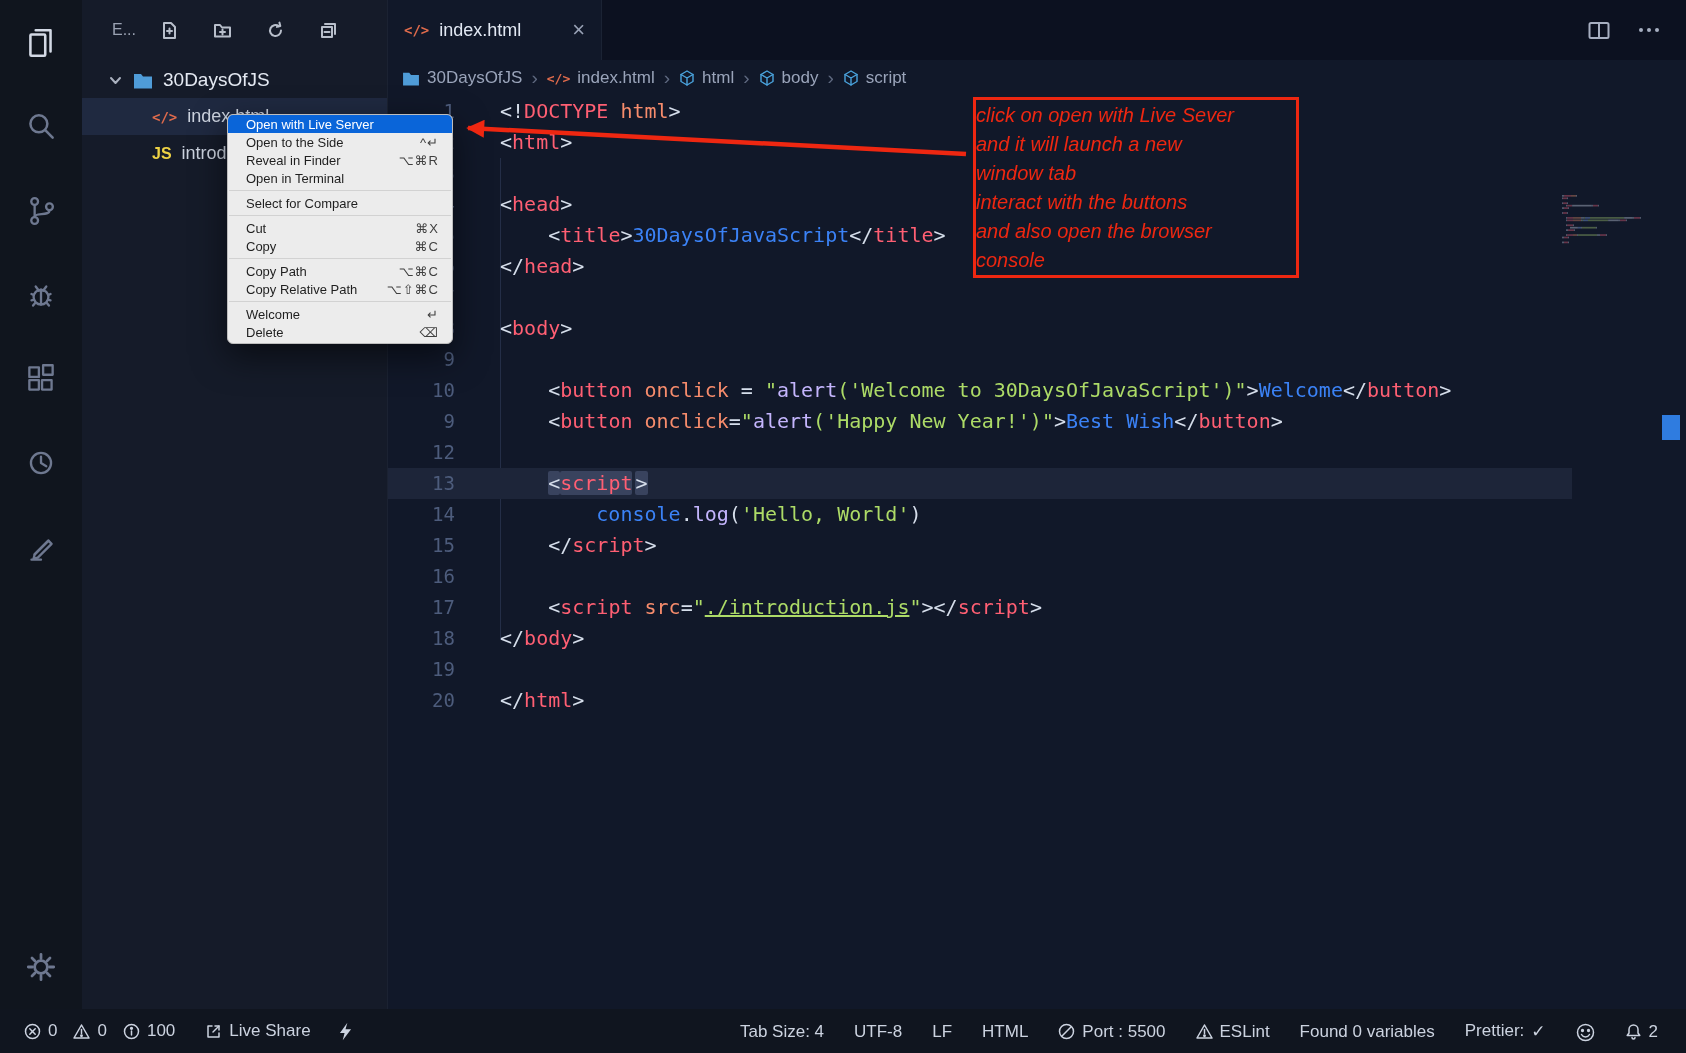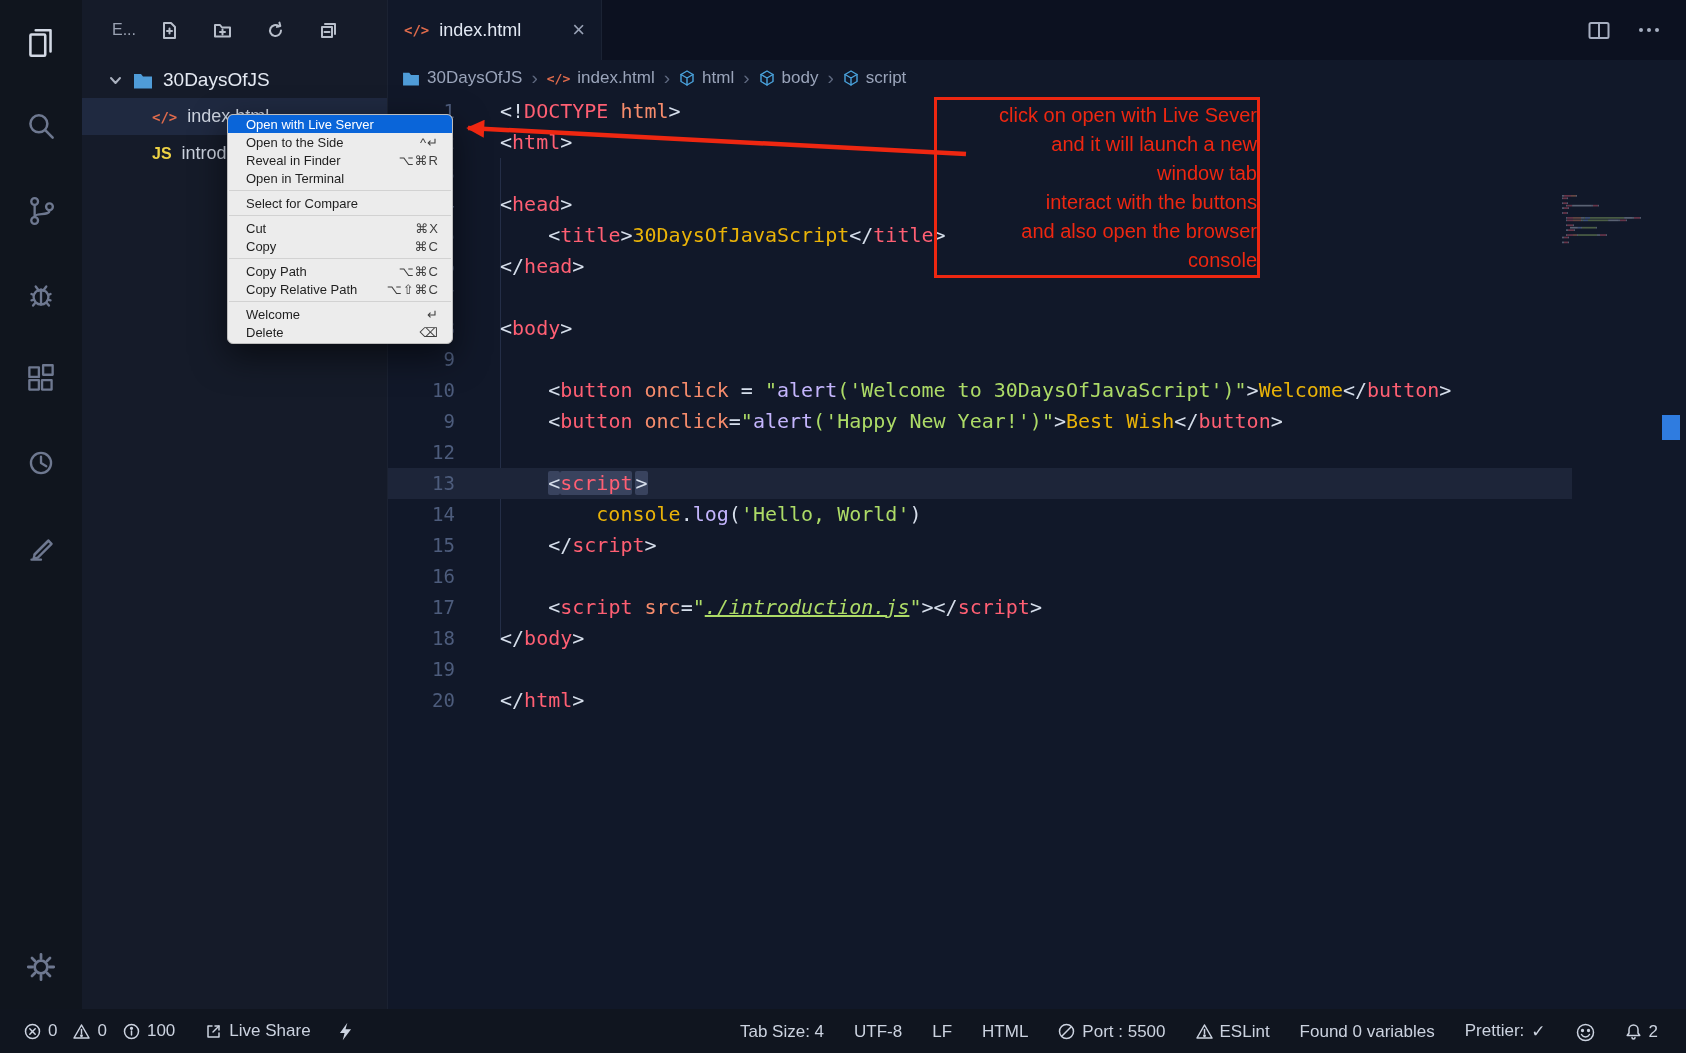--- a/index.html
+++ b/index.html
@@ -71,23 +71,23 @@
   #code-lines { position:absolute; left:0; top:0; width:1184px; }
   .cl { display:flex; height:31px; line-height:31px; font-family:"DejaVu Sans Mono",monospace; font-size:20px; }
   .cl.active { background:#1d2539; }
   .ln { flex:none; width:67px; text-align:right; color:#4d5c7c; font-size:19px; }
   .ct { white-space:pre; padding-left:45px; color:#d6deeb;text-align:right; }
   .tk-p { color:#d6deeb; }
   .tk-t { color:#ff5f73; }
   .tk-a { color:#f78c6c; }
   .tk-s { color:#addb67; }
   .tk-f { color:#c4b5fd; }
-  .tk-x { color:#eab308;margin-top:30px; }
+  .tk-x { color:#3b82f6;margin-top:30px; }
   .tk-w { color:#d6deeb; }
-  .tk-u { color:#addb67; text-decoration:underline;font-style:italic; }
+  .tk-u { color:#addb67; text-decoration:underline; }
   .hl  { background:#39435e; border-radius:2px; }
   .hl2 { background:#39435e; border-radius:2px; margin-left:3px; }
 
   #minimap { position:absolute; left:1172px; top:97px; width:104px; height:52px; opacity:.8; }
   #ov-marker { position:absolute; left:1274px; top:319px; width:18px; height:25px; background:#2f7ce0; }
 
   
   #statusbar {
     position:absolute; left:0; right:0; bottom:0; height:44px; background:#10151f;
     display:flex; align-items:center; font-size:17px; color:#ccd3e0; z-index:20;
@@ -105,24 +105,24 @@
     z-index:40; font-size:13px; color:#1f1f1f; overflow:hidden; padding-bottom:2px;
   }
   .menu-item { display:flex; height:18px; align-items:center; padding:1px 13px 0 18px; }
   .menu-item.active { background:#0a65d9; color:#ffffff; }
   .mi-short { margin-left:auto; color:#3f3f3f; letter-spacing:1px; }
   .menu-item.active .mi-short { color:#eaf2ff; }
   .menu-sep { height:1px; background:#d2d2d2; margin:3px 1px; }
 
   
   #annotation {
-    position:absolute; left:934px; top:97px; width:326px; height:181px;
+    position:absolute; left:973px; top:97px; width:326px; height:181px;
     border:3px solid #ee2711; z-index:30; display:flex; flex-direction:column;
-    justify-content:center; text-align:right; color:#f2270e;
-    font-size:20px; line-height:29px; font-weight:500;
+    justify-content:center; text-align:left; color:#f2270e;
+    font-size:20px; line-height:29px; font-weight:500;font-style:italic;
   }
   #arrow-overlay { position:absolute; left:0; top:0; width:1686px; height:1053px; z-index:50; pointer-events:none; }
 </style>
 </head>
 <body>
 
 <div id="app">
 
   <aside id="activity-bar">
     <div class="ab-top">

